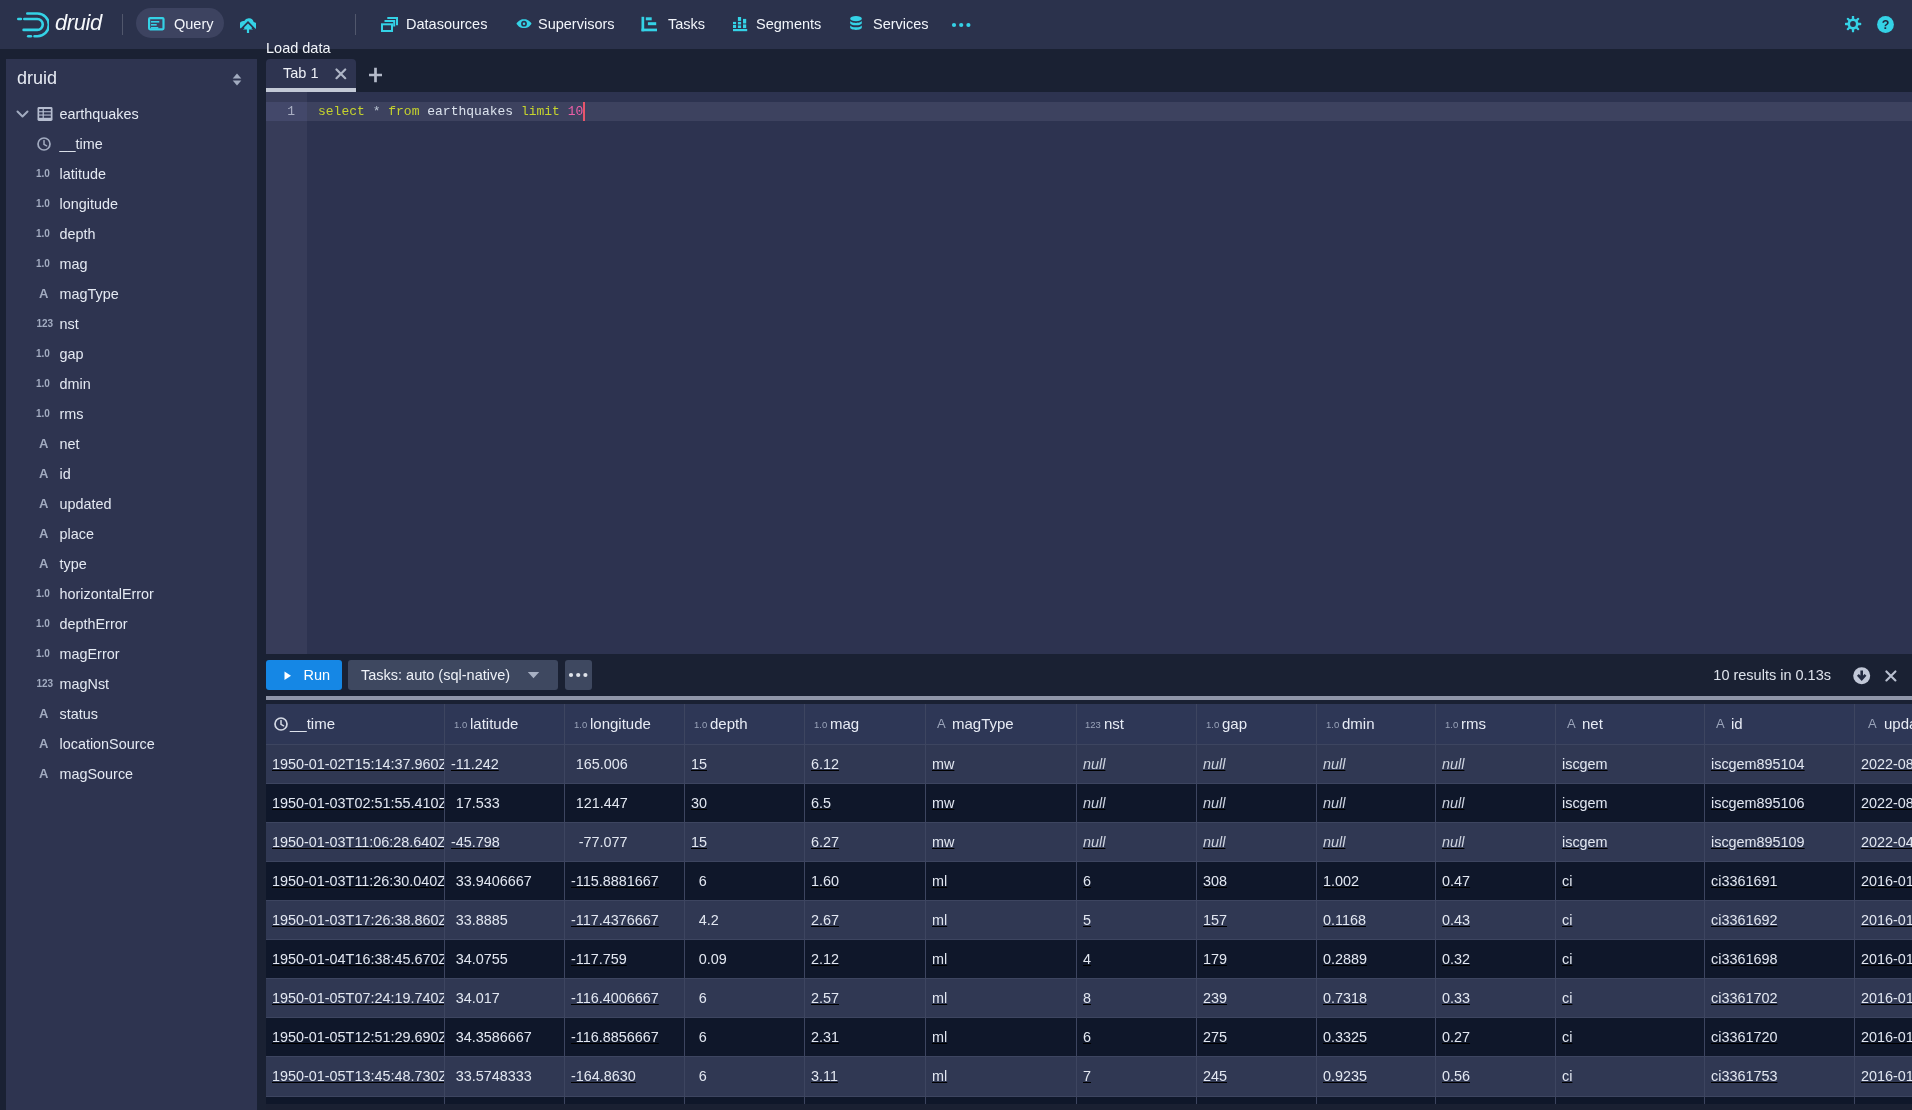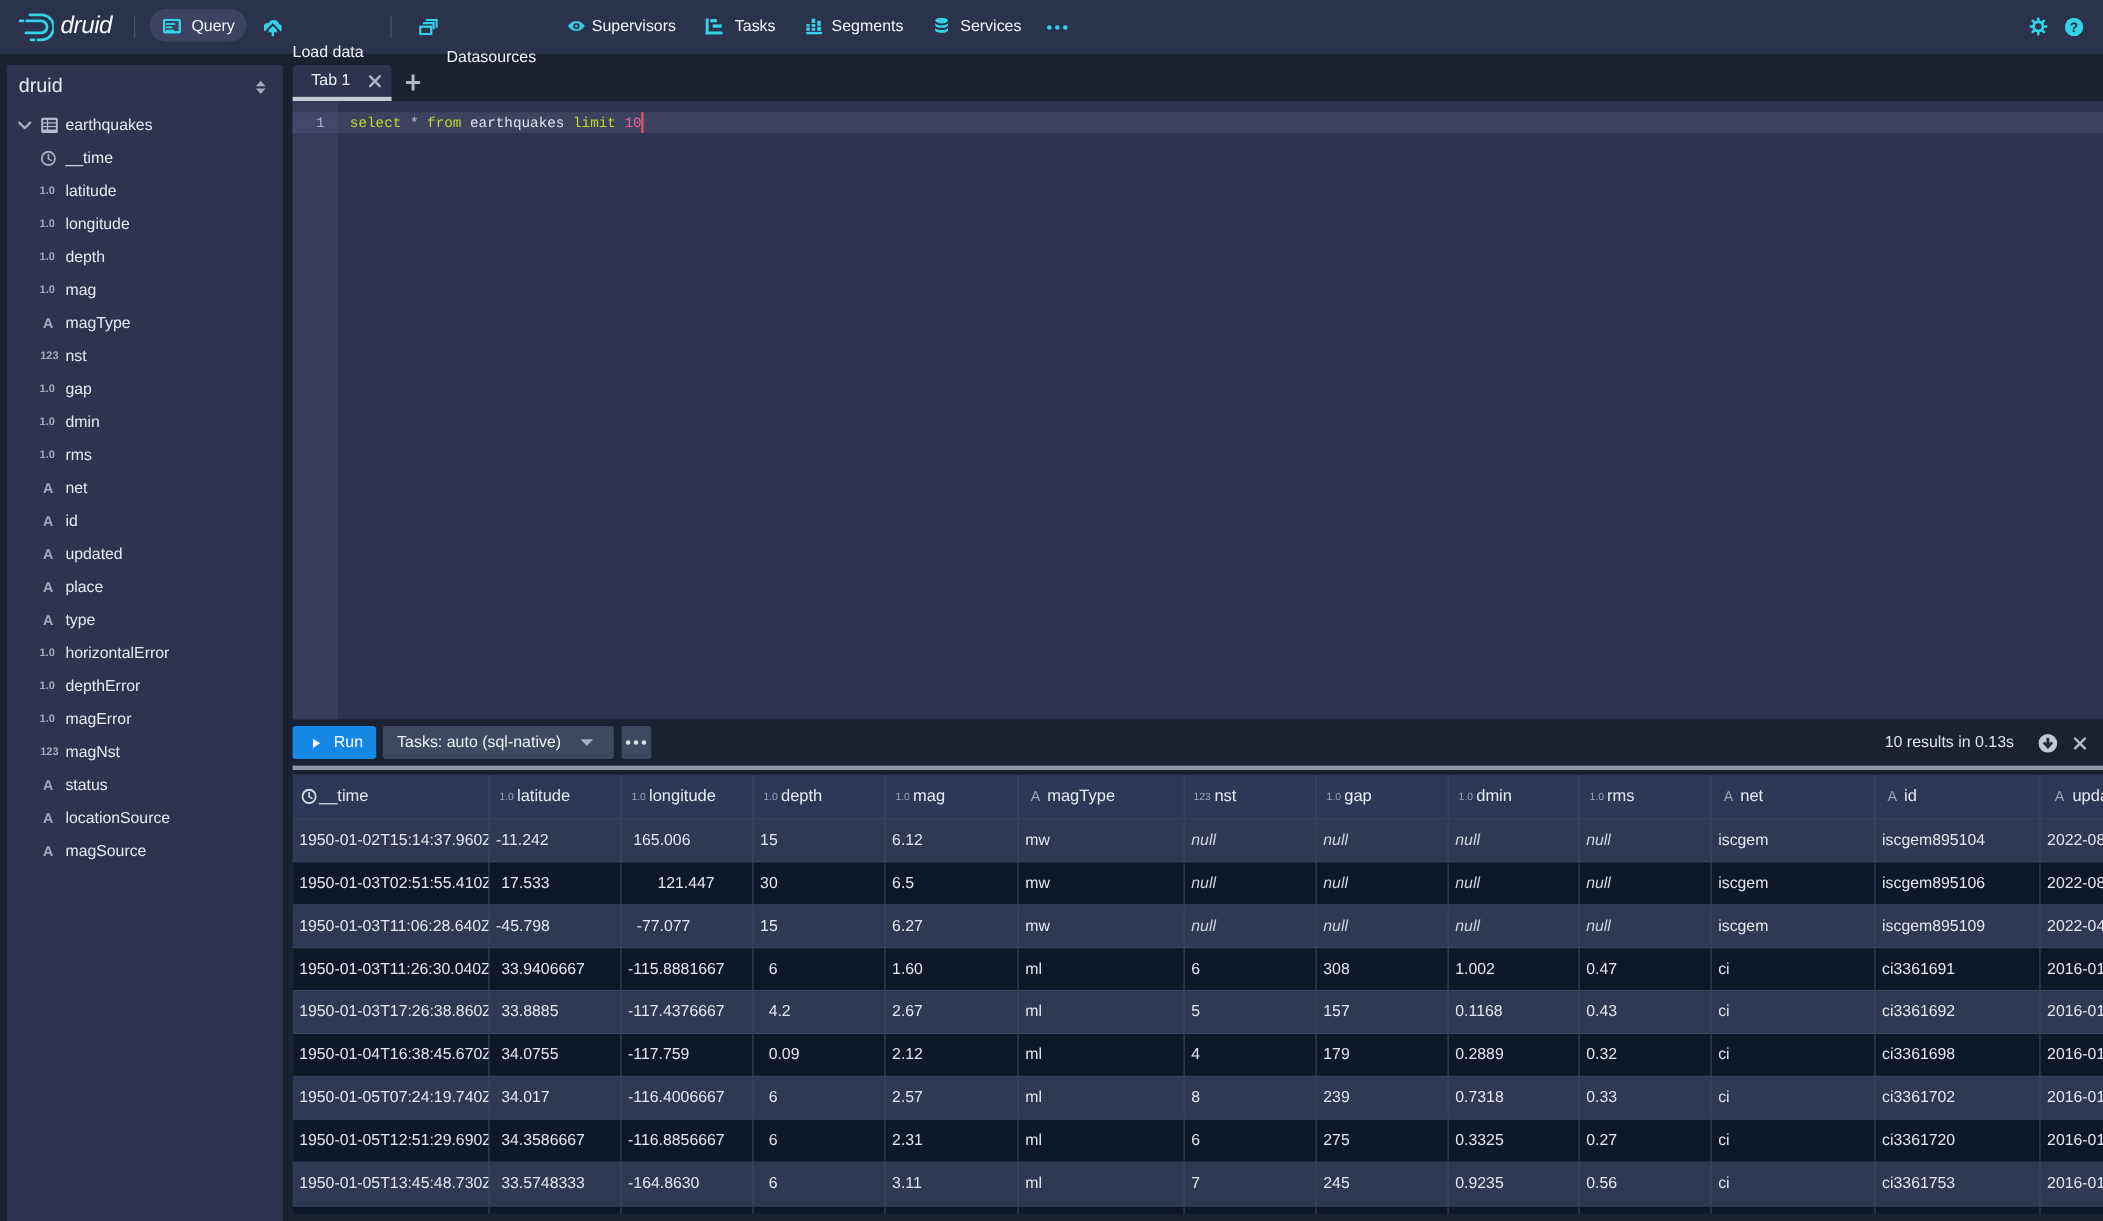--- a/index.html
+++ b/index.html
@@ -8,21 +8,21 @@
 .navtxt{position:absolute;top:0;height:49px;line-height:49px;color:#f2f5fa;font-size:14.5px;white-space:nowrap;}
 .trow{position:absolute;left:0;width:251px;height:30px;}
 .tlabel{position:absolute;left:53.5px;top:7px;font-size:14.4px;color:#e4e9f2;white-space:nowrap;}
 .typetxt{position:absolute;left:30px;top:9px;font-size:10px;font-weight:bold;color:#a2abc0;}
 .typeA{position:absolute;left:33px;top:7px;font-size:13px;font-weight:bold;color:#a2abc0;}
 .kw{color:#c6d32d;}
 .op{color:#b9c3d2;}
 .num{color:#ed5fa8;}
 .btn{position:absolute;top:660px;height:30px;border-radius:3px;background:#3e4860;}
 .hrow{display:flex;height:40.7px;background:#2e3756;border-bottom:1px solid #3d4560;}
-.r{display:flex;height:39.1px;border-bottom:1px solid #3d4560;}
+.r{display:flex;height:39.1px;border-bottom:1px solid #3d4560;text-decoration:underline;}
 .rA{background:#303853;}
 .rB{background:#0f172a;}
 .c{flex:none;height:100%;border-right:1px solid #3d4560;overflow:hidden;white-space:nowrap;padding-left:6px;font-size:14.4px;color:#e2e7f1;line-height:38px;position:relative;}
 .hrow .c{line-height:39.7px;padding-left:0;}
 .null{font-style:italic;color:#ced4e0;}
 .c0{width:179px;}.c1{width:120px;}.c2{width:120px;}.c3{width:120px;}.c4{width:121px;}.c5{width:151px;}.c6{width:120px;}.c7{width:120px;}.c8{width:119px;}.c9{width:120px;}.c10{width:149px;}.c11{width:150px;}.c12{width:220px;border-right:none;}
 .hic{position:absolute;color:#9aa4ba;line-height:normal;}
 .hl{position:absolute;top:0;color:#e7ebf4;font-size:15px;}
 
 </style></head><body>
@@ -61,21 +61,21 @@
 <div class="navtxt" style="left:266px;margin-top:24px;">Load data</div>
 <div class="abs" style="left:380.5px;top:16.5px;">
       <svg width="17" height="15" viewBox="0 0 17 15" style="">
         <g fill="none" stroke="#34d2e6" stroke-width="2">
           <path d="M6.3 1 H16 V8.2"></path>
           <path d="M3.5 4 H13.2 V9.6"></path>
           <rect x="1" y="7.3" width="10" height="6.7"></rect>
         </g>
       </svg>
     </div>
-<div class="navtxt" style="left:406px;margin-top:28px;">Datasources</div>
+<div class="navtxt" style="left:406px;">Datasources</div>
 <div class="abs" style="left:516px;top:16px;">
       <svg width="16" height="16" viewBox="0 0 16 16" style="">
         <path d="M0.4 7.7 C3.4 3.6 5.9 3.3 8 3.3 C10.1 3.3 12.6 3.6 15.6 7.7 C12.6 11.8 10.1 12.1 8 12.1 C5.9 12.1 3.4 11.8 0.4 7.7 Z" fill="#34d2e6"></path>
         <circle cx="8" cy="7.7" r="2.9" fill="#2b324c"></circle>
         <circle cx="8" cy="7.7" r="1.25" fill="#34d2e6"></circle>
       </svg>
     </div>
 <div class="navtxt" style="left:538px;">Supervisors</div>
 <div class="abs" style="left:641px;top:16px;">
       <svg width="16" height="16" viewBox="0 0 16 16" style="">
@@ -385,21 +385,21 @@
 <div class="c c7"><span class="null">null</span></div>
 <div class="c c8"><span class="null">null</span></div>
 <div class="c c9"><span class="null">null</span></div>
 <div class="c c10">iscgem</div>
 <div class="c c11">iscgem895104</div>
 <div class="c c12">2022-08-13T05:23:19.667Z</div>
 </div>
 <div class="r rB">
 <div class="c c0">1950-01-03T02:51:55.410Z</div>
 <div class="c c1"><span style="padding-left:4.66px;display:inline-block;">17.533</span></div>
-<div class="c c2"><span style="padding-left:4.66px;display:inline-block;margin-left:22px;">121.447</span></div>
+<div class="c c2"><span style="padding-left:4.66px;display:inline-block;">121.447</span></div>
 <div class="c c3">30</div>
 <div class="c c4">6.5</div>
 <div class="c c5">mw</div>
 <div class="c c6"><span class="null">null</span></div>
 <div class="c c7"><span class="null">null</span></div>
 <div class="c c8"><span class="null">null</span></div>
 <div class="c c9"><span class="null">null</span></div>
 <div class="c c10">iscgem</div>
 <div class="c c11">iscgem895106</div>
 <div class="c c12">2022-08-13T05:23:19.667Z</div>

